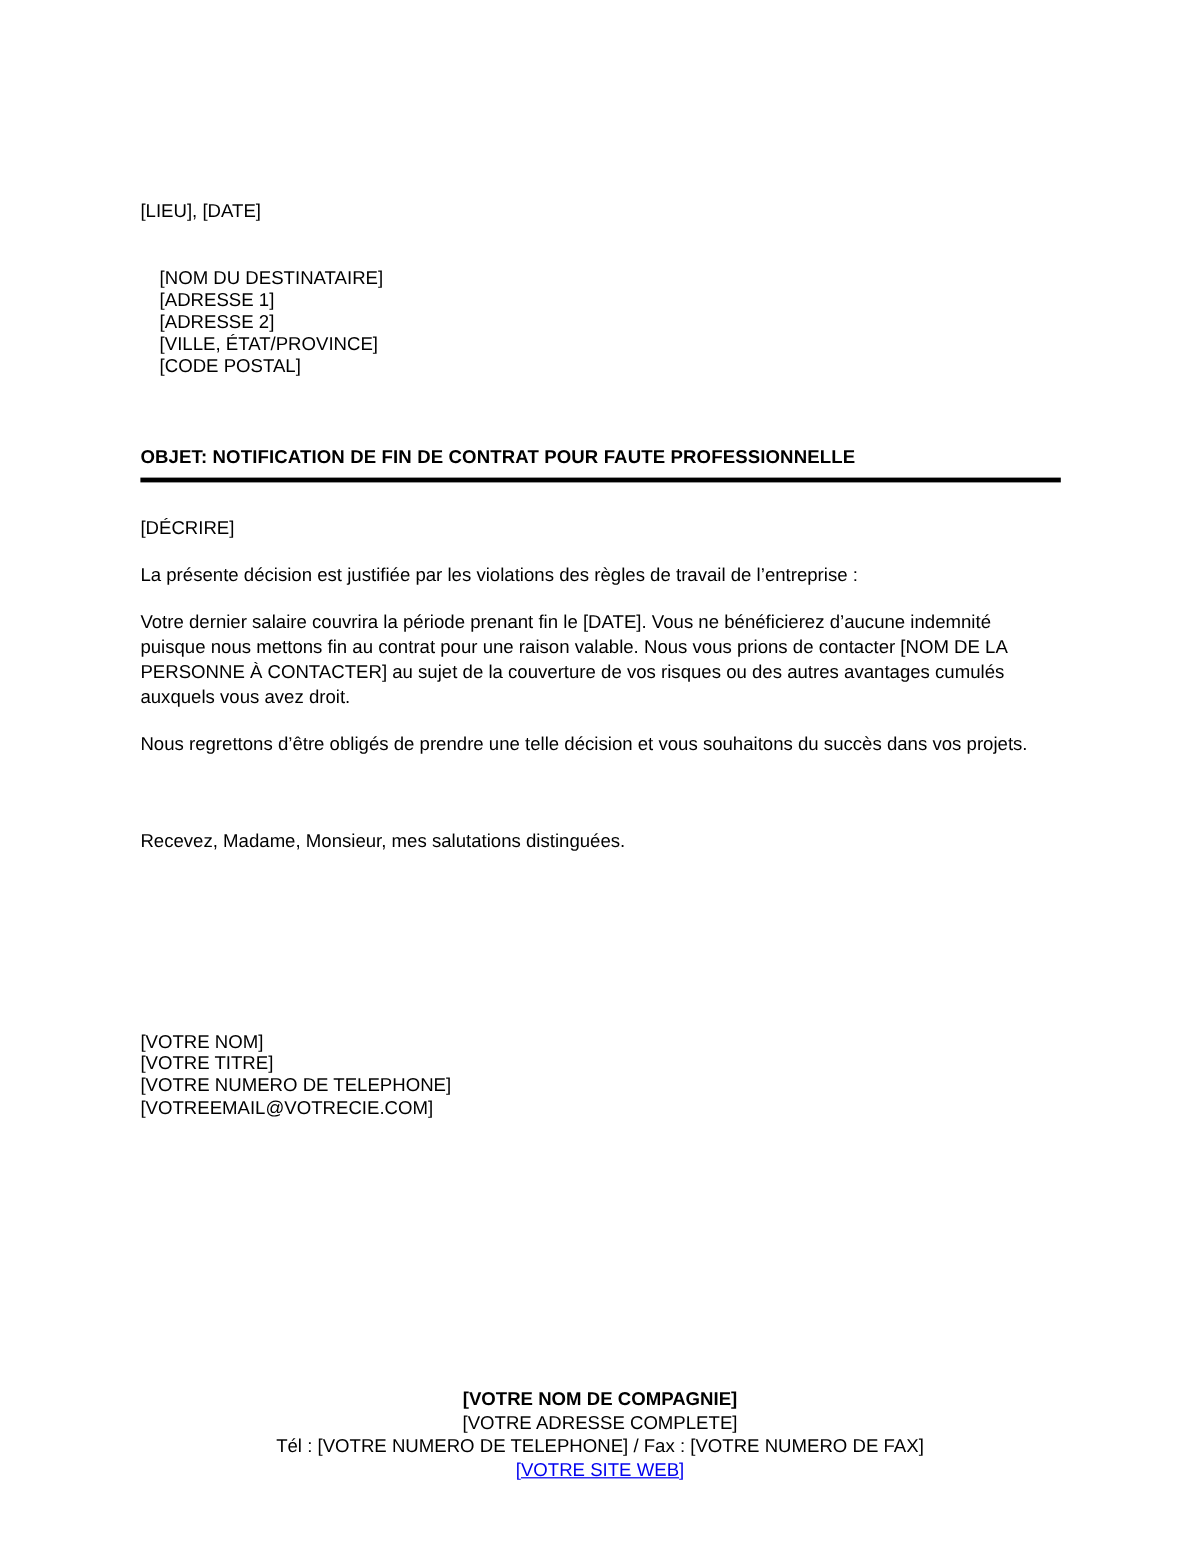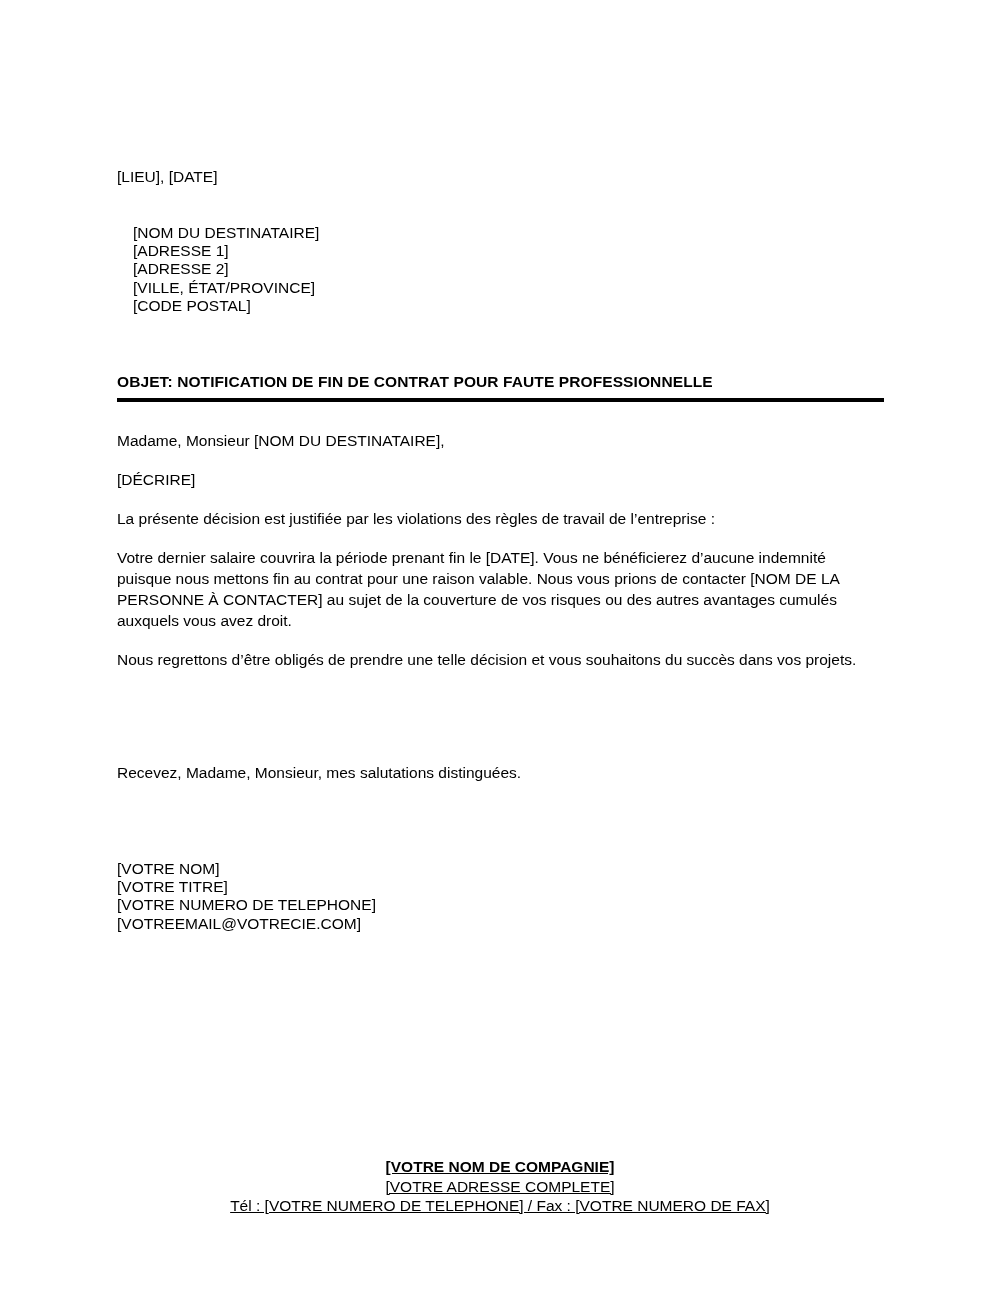--- a/index.html
+++ b/index.html
@@ -71,21 +71,21 @@
     top: 430px;
     left: 0;
     width: 767px;
     font-size: 15.5px;
     line-height: 21px;
   }
   .body p {
     margin: 0 0 18px 0;
   }
   .body p.big-gap {
-    margin-bottom: 92px;
+    margin-bottom: 60px;
   }
 
   
   .signature {
     position: absolute;
     top: 860px;
     left: 0;
     font-size: 15.5px;
     line-height: 18.2px;
   }
@@ -93,21 +93,20 @@
 
   
   .footer {
     position: absolute;
     left: 0;
     top: 1157px;
     width: 1000px;
     text-align: center;
     font-size: 15.5px;
     line-height: 19.6px;
-    text-decoration: underline;
   }
   .footer .company {
     font-weight: bold;
   }
   .footer a.weblink {
     color: #0000EE;
     text-decoration: underline;
   }
 </style>
 </head>
@@ -124,35 +123,37 @@
       <div>[ADRESSE 2]</div>
       <div>[VILLE, ÉTAT/PROVINCE]</div>
       <div>[CODE POSTAL]</div>
     </div>
 
     <div class="subject">OBJET: NOTIFICATION DE FIN DE CONTRAT POUR FAUTE PROFESSIONNELLE</div>
 
     <div class="rule"></div>
 
     <div class="body">
-      <p>Madame, Monsieur [NOM DU DESTINATAIRE],</p>
       <p>[DÉCRIRE]</p>
       <p>La présente décision est justifiée par les violations des règles de travail de l’entreprise :</p>
       <p>Votre dernier salaire couvrira la période prenant fin le [DATE]. Vous ne bénéficierez d’aucune indemnité puisque nous mettons fin au contrat pour une raison valable. Nous vous prions de contacter [NOM DE LA PERSONNE À CONTACTER] au sujet de la couverture de vos risques ou des autres avantages cumulés auxquels vous avez droit.</p>
       <p class="big-gap">Nous regrettons d’être obligés de prendre une telle décision et vous souhaitons du succès dans vos projets.</p>
       <p>Recevez, Madame, Monsieur, mes salutations distinguées.</p>
     </div>
 
     <div class="signature">
       <div>[VOTRE NOM]</div>
       <div>[VOTRE TITRE]</div>
       <div>[VOTRE NUMERO DE TELEPHONE]</div>
       <div>[VOTREEMAIL@VOTRECIE.COM]</div>
     </div>
 
   </div>
 
   <div class="footer">
     <div class="company">[VOTRE NOM DE COMPAGNIE]</div>
     <div>[VOTRE ADRESSE COMPLETE]</div>
     <div>Tél : [VOTRE NUMERO DE TELEPHONE] / Fax : [VOTRE NUMERO DE FAX]</div>
+    <div>
+      <a class="weblink" href="#">[VOTRE SITE WEB]</a>
+    </div>
   </div>
 </div>
 
 </body></html>

